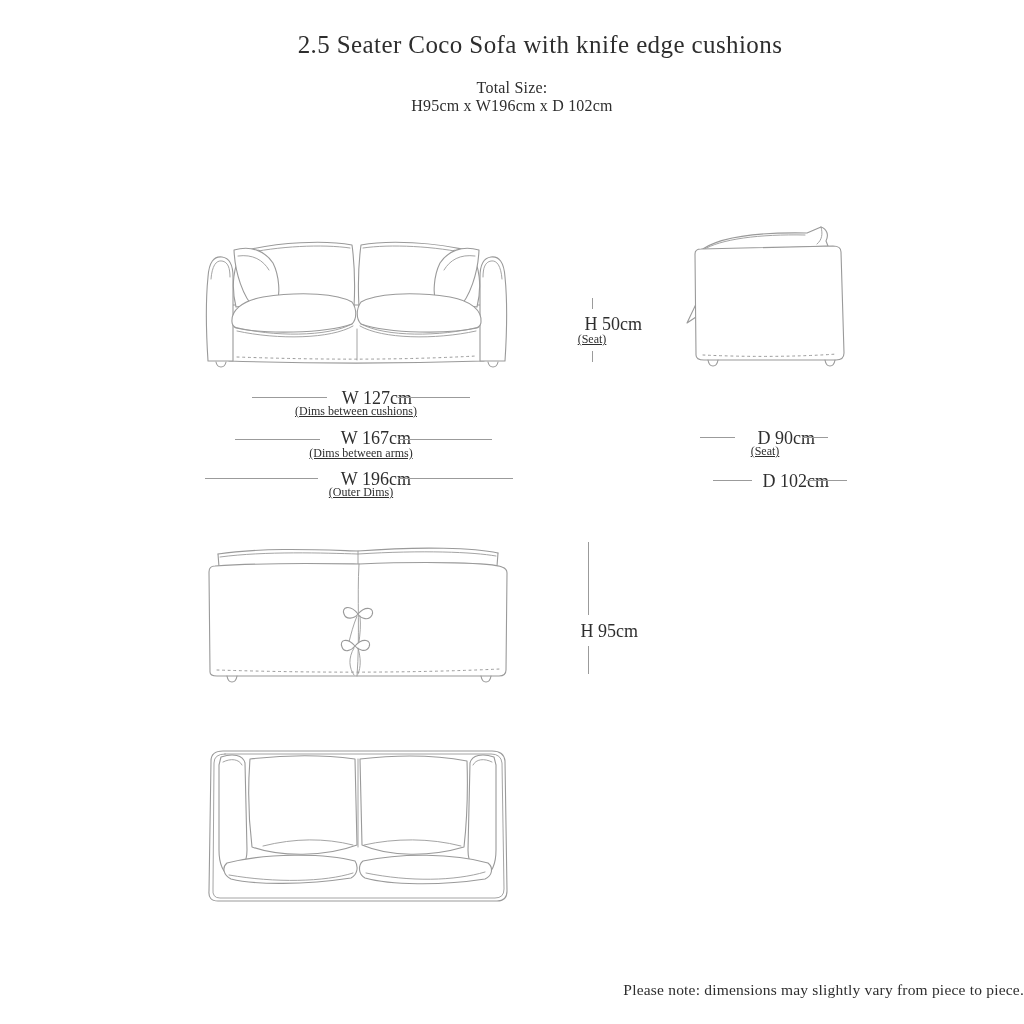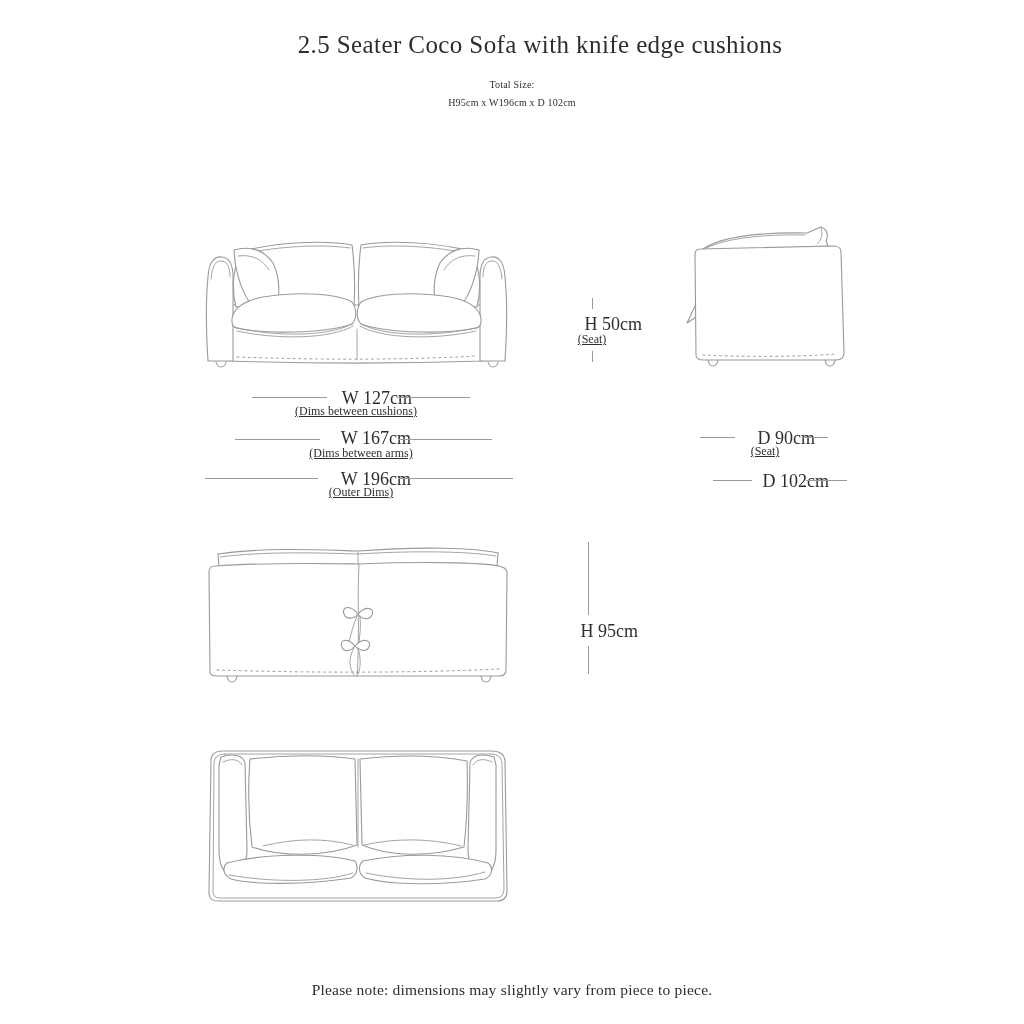--- a/index.html
+++ b/index.html
@@ -20,25 +20,25 @@
     overflow:hidden;
   }
   .title{
     position:absolute;top:31px;left:0;width:100%;
     text-align:center;font-size:25px;font-weight:400;
     letter-spacing:.4px;
     padding-left:28px;
   }
   .subtle{
     position:absolute;left:0;width:100%;text-align:center;
-    font-size:10px;letter-spacing:.2px;
+    font-size:16px;letter-spacing:.2px;
   }
   .footer{
     position:absolute;top:981px;left:0;width:100%;
-    text-align:center;font-size:15.5px;letter-spacing:.2px;
+    text-align:right;font-size:15.5px;letter-spacing:.2px;
   }
   .dim-h{position:absolute;height:1px;background:var(--dimension-line);}
   .dim-v{position:absolute;width:1px;background:var(--dimension-line);}
   .dim-value{position:absolute;text-align:right;font-size:18px;line-height:14px;}
   .dim-note{position:absolute;text-align:center;font-size:12px;line-height:13px;text-decoration:underline;}
   svg.lineart{position:absolute;overflow:visible;}
   svg.lineart path, svg.lineart ellipse, svg.lineart line{
     stroke:var(--line-art);
     stroke-width:1.1;
     fill:none;

